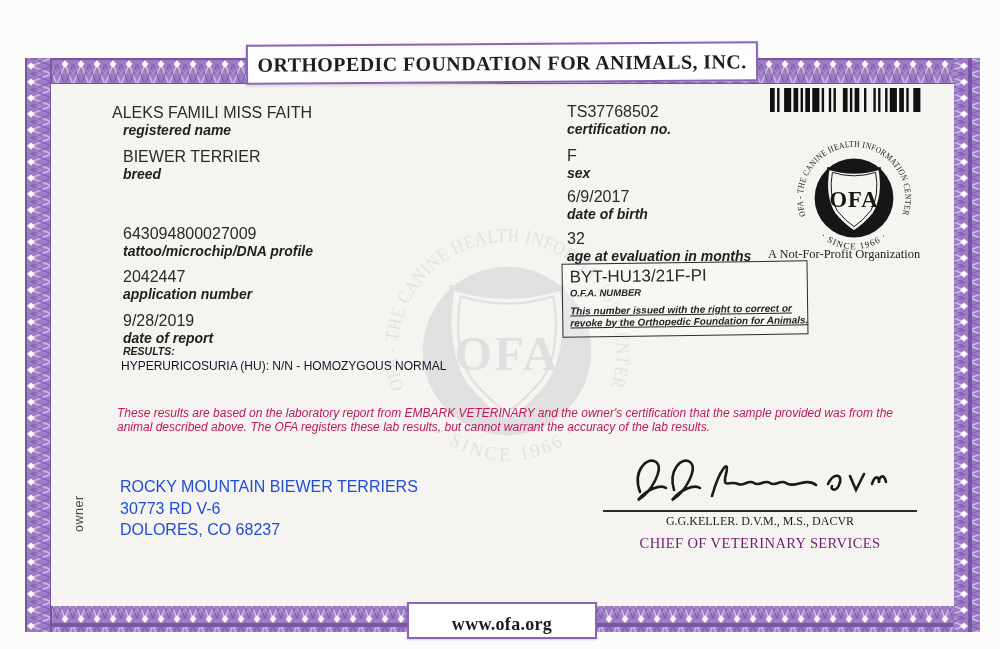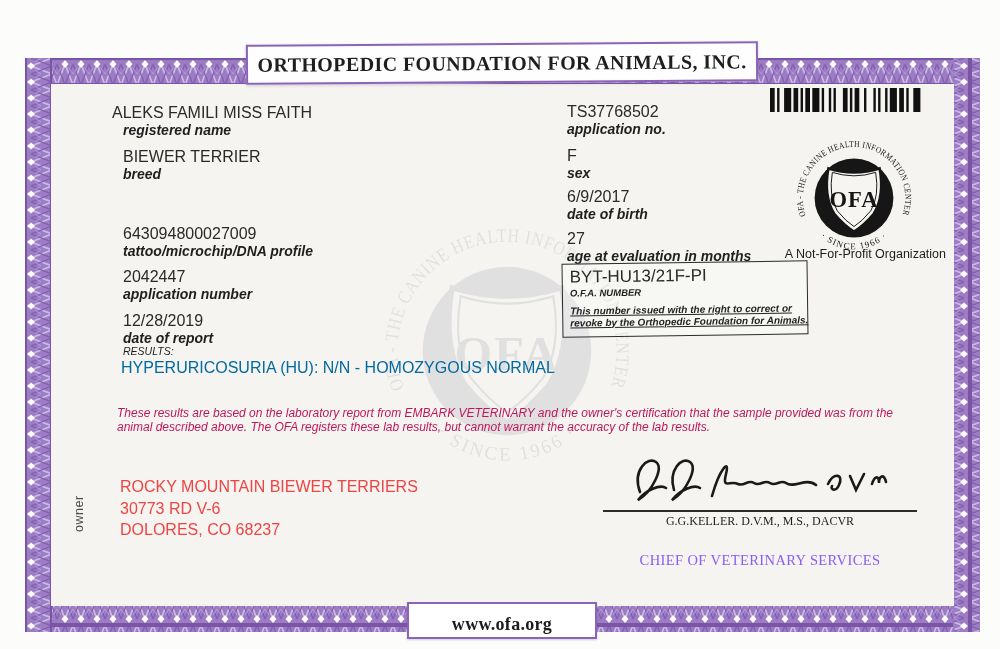--- a/index.html
+++ b/index.html
@@ -19,56 +19,56 @@
     box-shadow:0 1px 3px rgba(90,60,130,.25); z-index:5; }
   .header-box .title { font-family:"Liberation Serif", serif; font-weight:bold;
     font-size:20px; letter-spacing:.4px; color:var(--ink,#1e1e1e); white-space:nowrap; }
 
   .field { position:absolute; color:var(--ink,#262626); }
   .value { font-size:16px; line-height:19px; white-space:pre; color:#2a2a2a; }
   .flabel { font-size:14px; font-weight:bold; font-style:italic; line-height:12px;
     margin-top:2px; color:#1f1f1f; white-space:nowrap; }
 
   .results-label { position:absolute; left:123px; top:345px; font-size:10.5px;
-    font-weight:normal; font-style:italic; color:#1f1f1f; }
-  .results-value { position:absolute; left:121px; top:359px; font-size:16px;
-    color:#0369a1; white-space:nowrap; }
+    font-weight:bold; font-style:italic; color:#1f1f1f; }
+  .results-value { position:absolute; left:121px; top:359px; font-size:12px;
+    color:#0f172a; white-space:nowrap; }
 
   .ofa-box { position:absolute; left:562px; top:262px; width:246px; height:74px;
     border:1.5px solid #2b2b2b; transform:rotate(-0.8deg); padding:3px 7px;
     background:rgba(255,255,255,.25); z-index:4; }
   .ofa-box .value { font-size:17px; line-height:20px; }
   .ofa-box .flabel { font-size:9.5px; margin-top:0; }
   .ofa-note { margin-top:6px; font-size:10px; font-weight:bold; font-style:italic;
     line-height:11.5px; color:#242424; }
   .ofa-note div { text-decoration:underline; white-space:nowrap; }
 
   .disclaimer { position:absolute; left:117px; top:406px; width:798px;
     font-size:12px; font-style:italic; line-height:14px; color:#be185d; }
 
   .owner-side { position:absolute; left:72px; top:532px; transform:rotate(-90deg);
     transform-origin:left top; font-size:12.5px; color:#4a4a4a; letter-spacing:.5px; }
   .owner-block { position:absolute; left:120px; top:476px; font-size:16px;
-    line-height:21.5px; color:#ef4444; }
+    line-height:21.5px; color:#1d4ed8; }
 
   .sig-svg { position:absolute; left:612px; top:452px; z-index:3; }
   .sig-line { position:absolute; left:603px; top:510px; width:314px; height:1.5px;
     background:#2b2b2b; }
   .sig-credentials { position:absolute; left:607px; top:514px; width:306px;
     text-align:center; font-family:"Liberation Serif", serif; font-size:12px;
     color:#1d1d1d; white-space:nowrap; }
-  .sig-title { position:absolute; left:607px; top:552px; width:306px; text-align:center;
+  .sig-title { position:absolute; left:607px; top:535px; width:306px; text-align:center;
     font-family:"Liberation Serif", serif; font-size:14.5px; letter-spacing:.4px;
-    color:#8b5cf6; white-space:nowrap; }
+    color:#701a75; white-space:nowrap; }
 
   .barcode { position:absolute; left:770px; top:88px; }
 
   .seal-svg { position:absolute; left:789px; top:133px; }
-  .seal-tagline { position:absolute; left:768px; top:247px; width:178px; text-align:right;
-    font-family:Liberation Sans, sans-serif; font-size:12.5px; color:#1d1d1d; white-space:nowrap; }
+  .seal-tagline { position:absolute; left:768px; top:247px; width:178px; text-align:left;
+    font-family:Liberation Serif, serif; font-size:12.5px; color:#1d1d1d; white-space:nowrap; }
   .watermark-svg { position:absolute; left:368px; top:212px; opacity:.14; }
 
   .footer-box { position:absolute; left:407px; top:602px; width:190px; height:37px;
     background:#ffffff; border:2.5px solid #8a64b6; display:flex; align-items:center;
     justify-content:center; z-index:6; box-shadow:0 1px 2px rgba(90,60,130,.25); }
   .footer-box .url { font-family:"Liberation Serif", serif; font-weight:bold;
     font-size:18px; color:#1c1c1c; letter-spacing:.3px;margin-top:8px; }
 
   .seal-text { font-family:"Liberation Serif", serif; }
 </style>
@@ -179,38 +179,38 @@
   </div>
   <div class="field" style="left:123px; top:224px;">
     <div class="value">643094800027009</div>
     <div class="flabel">tattoo/microchip/DNA profile</div>
   </div>
   <div class="field" style="left:123px; top:267px;">
     <div class="value">2042447</div>
     <div class="flabel">application number</div>
   </div>
   <div class="field" style="left:123px; top:311px;">
-    <div class="value">12/28/2019</div>
+    <div class="value">9/28/2019</div>
     <div class="flabel">date of report</div>
   </div>
 
   <div class="field" style="left:567px; top:102px;">
     <div class="value">TS37768502</div>
-    <div class="flabel">application no.</div>
+    <div class="flabel">certification no.</div>
   </div>
   <div class="field" style="left:567px; top:146px;">
     <div class="value">F</div>
     <div class="flabel">sex</div>
   </div>
   <div class="field" style="left:567px; top:187px;">
     <div class="value">6/9/2017</div>
     <div class="flabel">date of birth</div>
   </div>
   <div class="field" style="left:567px; top:229px;">
-    <div class="value">27</div>
+    <div class="value">32</div>
     <div class="flabel">age at evaluation in months</div>
   </div>
 
   <div class="ofa-box">
     <div class="value">BYT-HU13/21F-PI</div>
     <div class="flabel">O.F.A. NUMBER</div>
     <div class="ofa-note">
       <div>This number issued with the right to correct or</div>
       <div>revoke by the Orthopedic Foundation for Animals.</div>
     </div>

